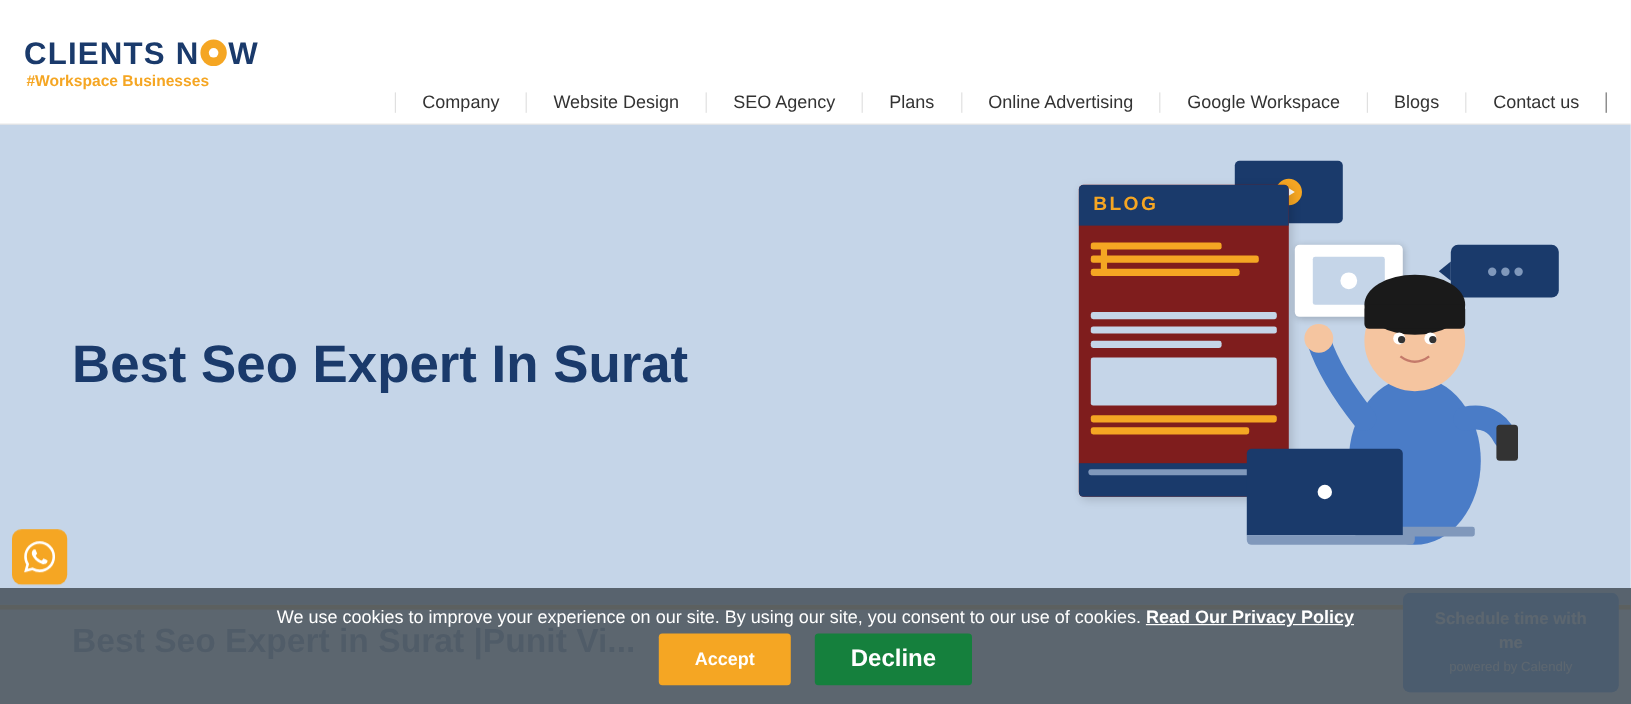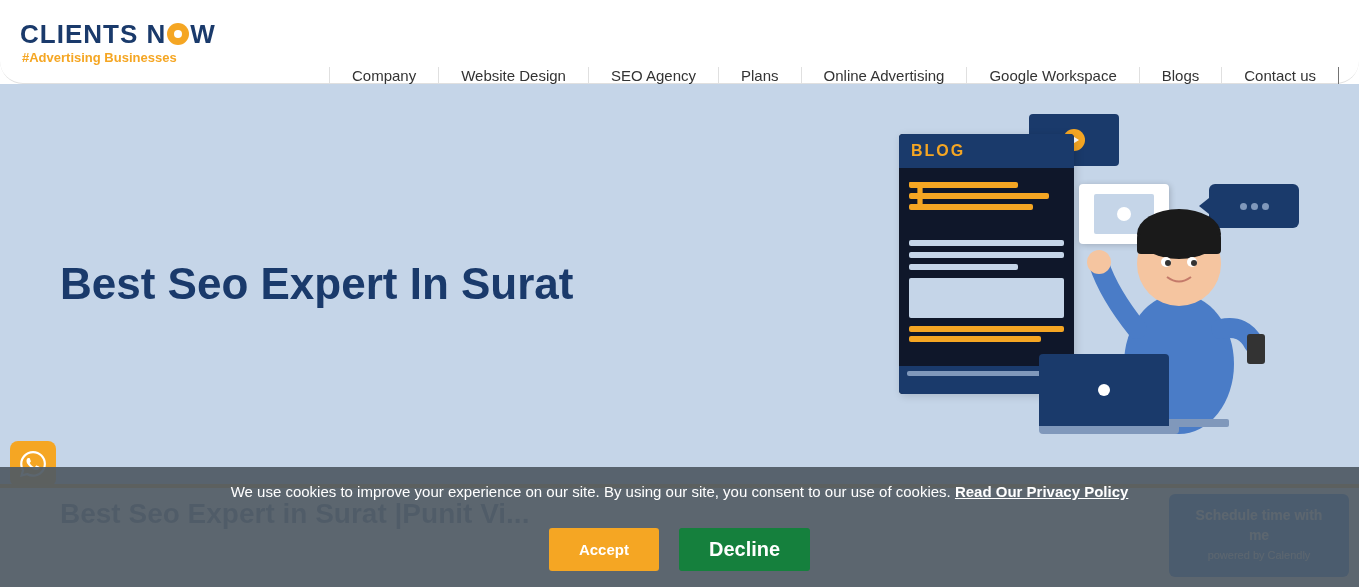--- a/index.html
+++ b/index.html
@@ -3,24 +3,23 @@
   <meta charset="utf-8">
   <style>
     * { margin: 0; padding: 0; box-sizing: border-box; }
     body { font-family: Arial, sans-serif; overflow-x: hidden; width: 1359px; }
 
     
     .header {
       display: flex;
       align-items: center;
       background: #fff;
-      height: 84px;
+      height: 104px;
       border-bottom: 1px solid #e0e0e0;
       padding: 0 20px;
-      border-radius: 23px;
     }
     .logo-area {
       display: flex;
       flex-direction: column;
       min-width: 260px;
     }
     .logo-text {
       font-size: 26px;
       font-weight: 900;
       color: #1a3a6b;
@@ -103,21 +102,21 @@
       height: 360px;
     }
 
     
     .blog-card {
       position: absolute;
       left: 20px;
       top: 30px;
       width: 175px;
       height: 260px;
-      background: #0f172a;
+      background: #7f1d1d;
       border-radius: 4px;
       overflow: hidden;
       box-shadow: 2px 2px 8px rgba(0,0,0,0.15);
     }
     .blog-card-header {
       background: #1a3a6b;
       color: #f5a623;
       font-weight: 900;
       font-size: 16px;
       padding: 8px 12px;
@@ -328,21 +327,21 @@
       padding: 16px 20px;
       display: flex;
       flex-direction: column;
       align-items: center;
       z-index: 1000;
     }
     .cookie-text {
       color: #fff;
       font-size: 15px;
       text-align: center;
-      margin-bottom: 28px;
+      margin-bottom: 5px;
     }
     .cookie-text strong {
       font-weight: 700;
     }
     .cookie-buttons {
       display: flex;
       gap: 20px;
     }
     .btn-accept {
       background: #f5a623;
@@ -418,21 +417,21 @@
     }
   </style>
 </head>
 <body>
 
 <header class="header">
   <div class="logo-area">
     <div class="logo-text">
       CLIENTS N<span class="o-circle"><span class="o-inner"></span></span>W
     </div>
-    <div class="logo-tagline">#Advertising Businesses</div>
+    <div class="logo-tagline">#Workspace Businesses</div>
   </div>
   <nav>
     <a>Company</a>
     <a>Website Design</a>
     <a>SEO Agency</a>
     <a>Plans</a>
     <a>Online Advertising</a>
     <a>Google Workspace</a>
     <a>Blogs</a>
     <a class="last">Contact us</a>

